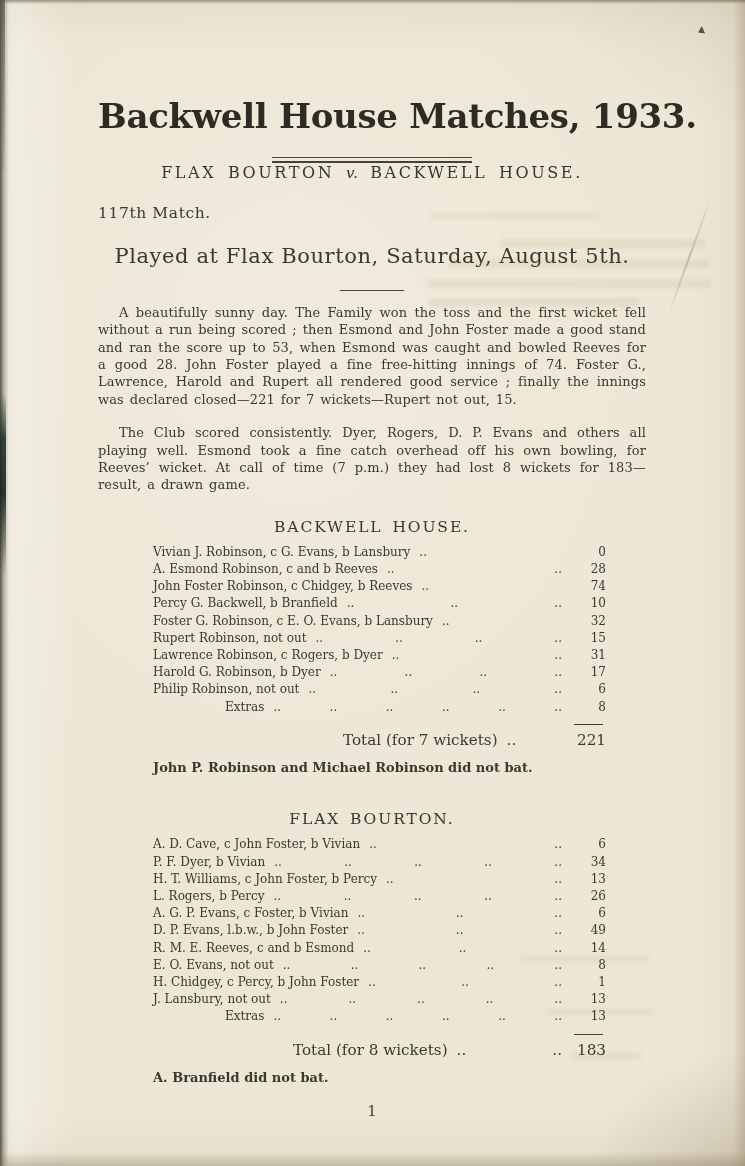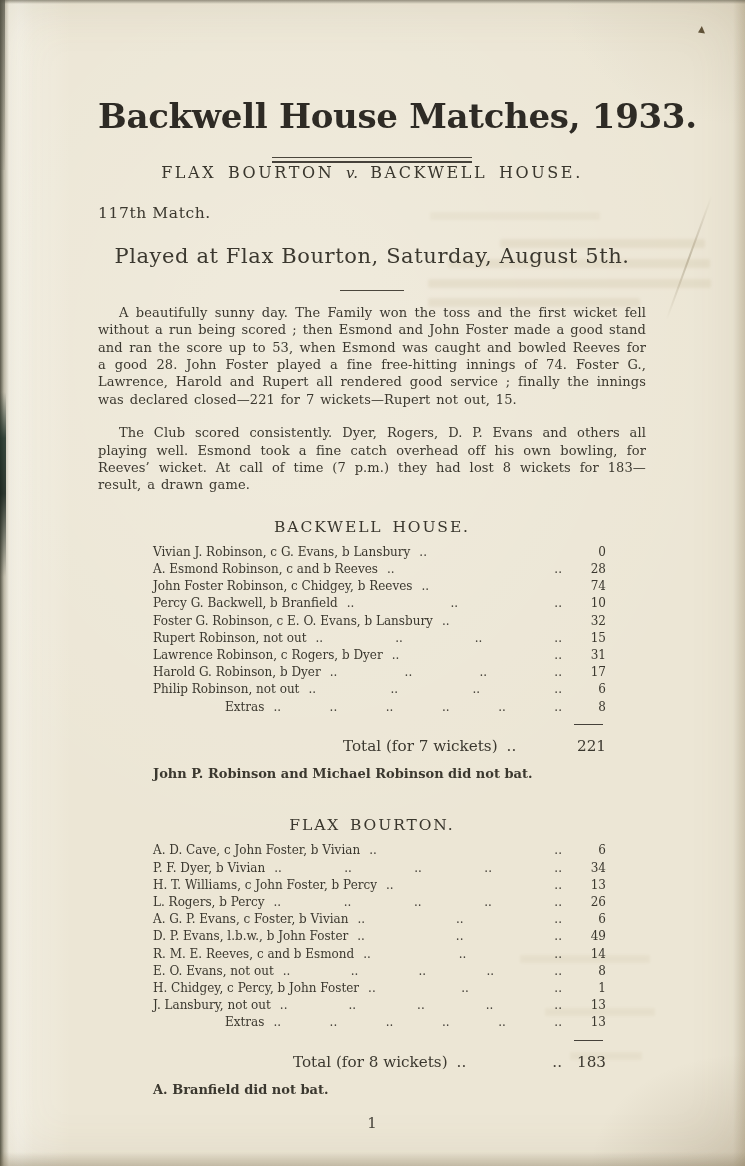--- a/index.html
+++ b/index.html
@@ -76,21 +76,21 @@
 
   .scorecard { margin:8px 0 0 55px; width:453px; }
   .score-row { display:flex; align-items:baseline; font-size:12px; line-height:17.2px; }
   .bat-text { flex:0 0 auto; white-space:nowrap; }
   .score-row.indent .bat-text { padding-left:72px; }
   .leaders { flex:1 1 auto; overflow:hidden; padding:0 10px 0 9px;
     text-align:justify; text-align-last:justify; color:#46423a; }
   .runs { flex:0 0 34px; text-align:right; white-space:nowrap; }
 
   .total-rule { width:29px; margin:4px 3px 0 auto; border-top:1.7px solid #45413a; }
-  .total-row { display:flex; align-items:flex-start; margin-top:13px; font-size:15.2px; line-height:17.2px; }
+  .total-row { display:flex; align-items:flex-start; margin-top:7px; font-size:15.2px; line-height:17.2px; }
   .total-row.inn1 { padding-left:190px; }
   .total-row.inn2 { padding-left:140px; }
   .total-label { flex:0 0 auto; white-space:nowrap; }
 
   .dnb { margin:10px 0 0 55px; font-size:13px; line-height:17.2px;font-weight:bold; }
 
   .innings-2 .team-heading { margin-top:34px; }
 
   .page-number { margin-top:16px; text-align:center; font-size:15px; color:#46433a; }
 </style>

